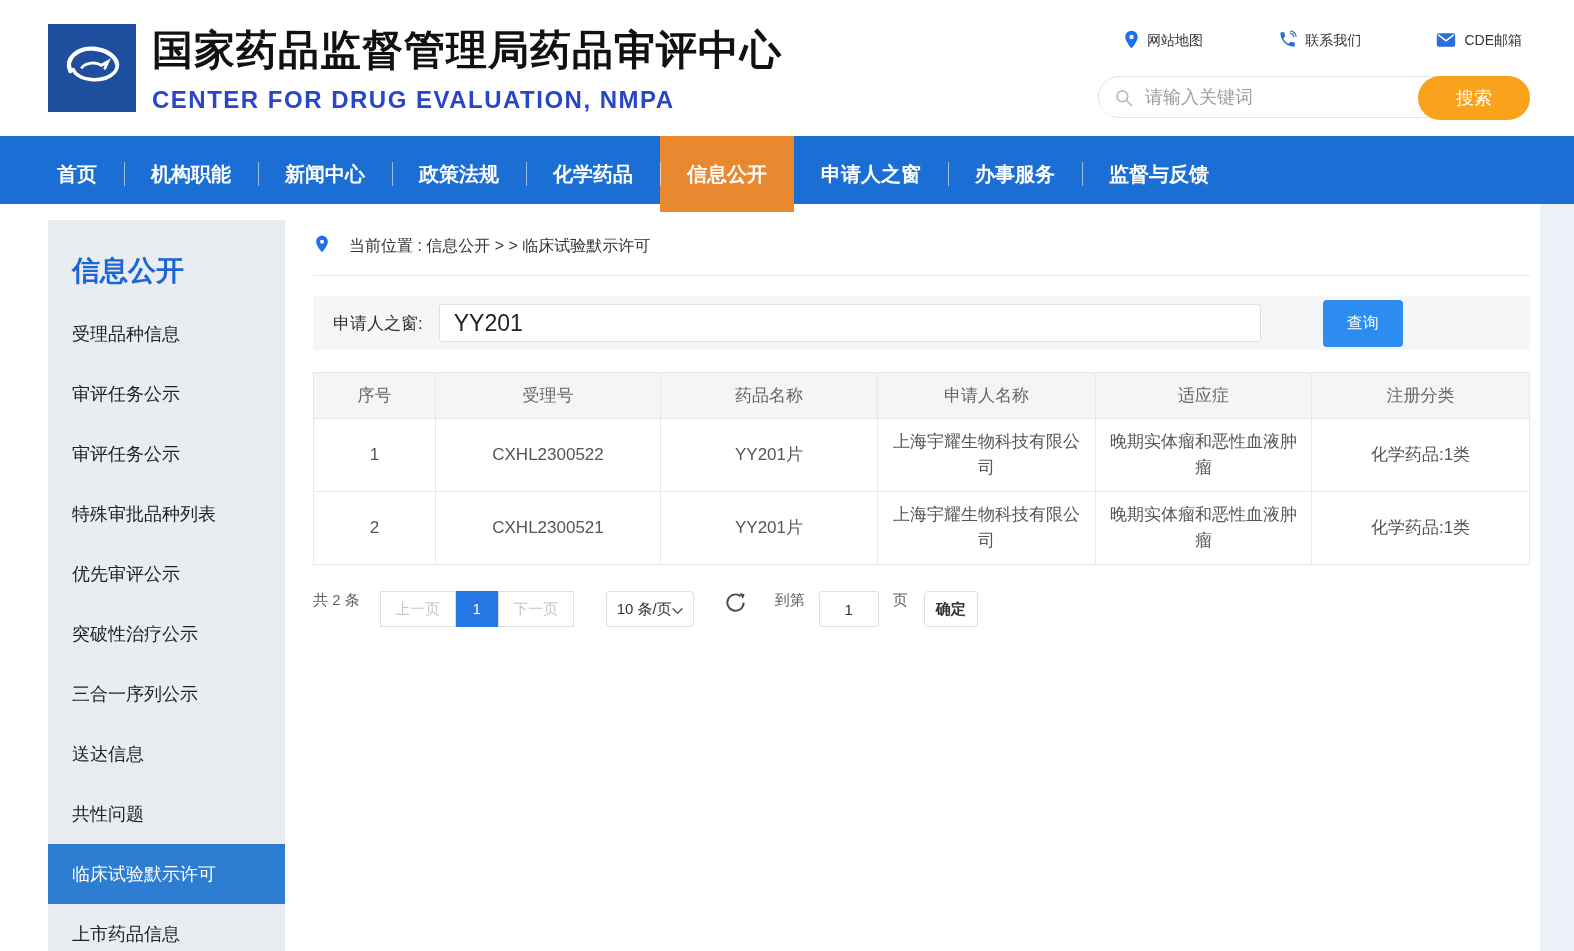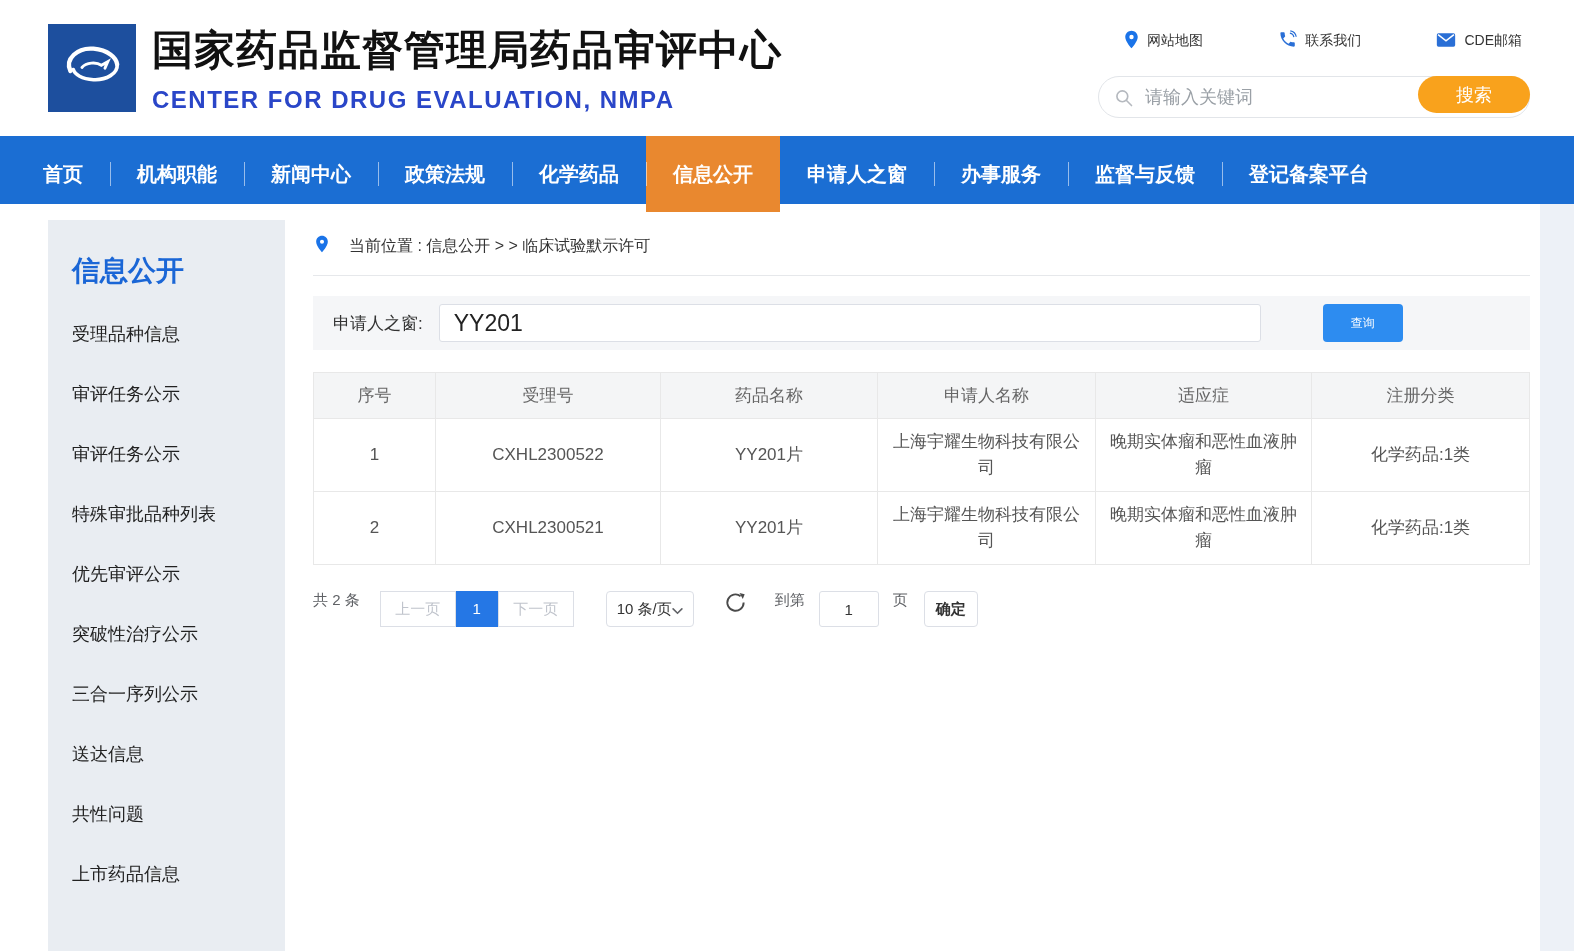--- a/index.html
+++ b/index.html
@@ -16,26 +16,26 @@
   .en-title { font-size:24px; font-weight:bold; color:#2a46c8; letter-spacing:1.5px; margin-top:8px; }
   .hd-right { position:absolute; right:44px; top:30px; width:432px; }
   .quick-links { display:flex; align-items:center; justify-content:space-between; padding:0 8px 0 26px; }
   .quick-link { display:flex; align-items:center; gap:8px; font-size:14px; color:#333; cursor:pointer; }
   .search-bar { margin-top:24px; position:relative; height:42px; border:1px solid #e2e5e9;
     border-radius:21px; background:#fff; display:flex; align-items:center; }
   .search-bar .mag { position:absolute; left:15px; top:11px; }
   .search-input { border:none; outline:none; background:transparent; flex:1; margin:0 120px 0 46px;
     font-size:18px; color:#333; font-family:inherit; }
   .search-input::placeholder { color:#9aa0a6; }
-  .search-btn { position:absolute; right:-1px; top:-1px; height:37px; width:112px; border:none;
+  .search-btn { position:absolute; right:-1px; top:-1px; height:44px; width:112px; border:none;
     border-radius:22px; background:#f9a21c; color:#fff; font-size:18px; cursor:pointer; font-family:inherit; }
 
   
   .nav { height:68px; background:#1b6ed3; }
-  .nav ul { list-style:none; display:flex; height:76px; padding-left:16px; }
+  .nav ul { list-style:none; display:flex; height:76px; padding-left:30px; }
   .nav li { position:relative; display:flex; align-items:center; padding:0 27px; color:#fff;
     font-size:20px; font-weight:bold; cursor:pointer; white-space:nowrap; }
   .nav li:not(:first-child)::before { content:""; position:absolute; left:0; top:50%;
     transform:translateY(-50%); width:1px; height:24px; background:rgba(255,255,255,.55); }
   .nav li.active { background:#e9882f; }
   .nav li.active + li::before { display:none; }
 
   
   .gutter { position:absolute; right:0; top:204px; width:34px; height:747px; background:#edf1f7; }
   .main { display:flex; margin-top:16px; padding:0 44px 0 48px; align-items:flex-start; }
@@ -45,22 +45,22 @@
   .sb-item.active { background:#2d7dd2; color:#fff; }
 
   .content { flex:1; margin-left:28px; }
   .breadcrumb { display:flex; align-items:center; gap:20px; padding:15px 0 18px 2px;
     font-size:16px; color:#333; border-bottom:1px solid #e6e8eb; }
 
   .query-panel { margin-top:20px; background:#f5f6f8; height:54px; display:flex; align-items:center; }
   .query-label { margin-left:20px; font-size:17px; color:#333; white-space:nowrap; }
   .query-input { margin-left:16px; width:822px; height:38px; border:1px solid #dcdfe6; border-radius:3px;
     background:#fff; font-size:23px; color:#222; padding:0 14px; outline:none; font-family:inherit; }
-  .query-btn { margin-left:62px; width:80px; height:38px; border:none; border-radius:4px;
-    background:#2d8cf0; color:#fff; font-size:12px; cursor:pointer; font-family:inherit; }
+  .query-btn { margin-left:62px; width:80px; height:47px; border:none; border-radius:4px;
+    background:#2d8cf0; color:#fff; font-size:16px; cursor:pointer; font-family:inherit; }
 
   table { margin-top:22px; width:100%; border-collapse:collapse; table-layout:fixed; }
   th { background:#f4f5f6; font-size:17px; color:#666; font-weight:normal; height:46px;
     border:1px solid #e8e8e8; }
   td { font-size:17px; color:#555; text-align:center; height:73px; border:1px solid #e8e8e8;
     padding:4px 12px; line-height:1.55; }
 
   .pager { margin-top:26px; display:flex; align-items:flex-start; font-size:15px; color:#606266; }
   .pg-total { margin-right:20px; }
   .pg-btn { width:76px; height:36px; line-height:34px; text-align:center; border:1px solid #dcdfe6;
@@ -145,39 +145,39 @@
     <ul>
       <li>首页</li>
       <li>机构职能</li>
       <li>新闻中心</li>
       <li>政策法规</li>
       <li>化学药品</li>
       <li class="active">信息公开</li>
       <li>申请人之窗</li>
       <li>办事服务</li>
       <li>监督与反馈</li>
-      <li>登记备案平台</li>
     </ul>
   </div>
 
   <div class="gutter"></div>
 
   <div class="main">
 
     <div class="sidebar">
       <div class="sb-title">信息公开</div>
       <div class="sb-item">受理品种信息</div>
       <div class="sb-item">审评任务公示</div>
       <div class="sb-item">审评任务公示</div>
       <div class="sb-item">特殊审批品种列表</div>
       <div class="sb-item">优先审评公示</div>
       <div class="sb-item">突破性治疗公示</div>
       <div class="sb-item">三合一序列公示</div>
       <div class="sb-item">送达信息</div>
       <div class="sb-item">共性问题</div>
+      <div class="sb-item active">临床试验默示许可</div>
       <div class="sb-item">上市药品信息</div>
     </div>
 
     <div class="content">
 
       <div class="breadcrumb">
         <span>
           <svg width="14" height="18" viewBox="0 0 24 30">
               <path fill="#1a73e8" d="M12 1C6.5 1 2 5.5 2 11c0 7.5 10 18 10 18s10-10.5 10-18C22 5.5 17.5 1 12 1zm0 13.5A3.5 3.5 0 1 1 12 7.5a3.5 3.5 0 0 1 0 7z"></path>
             </svg>

